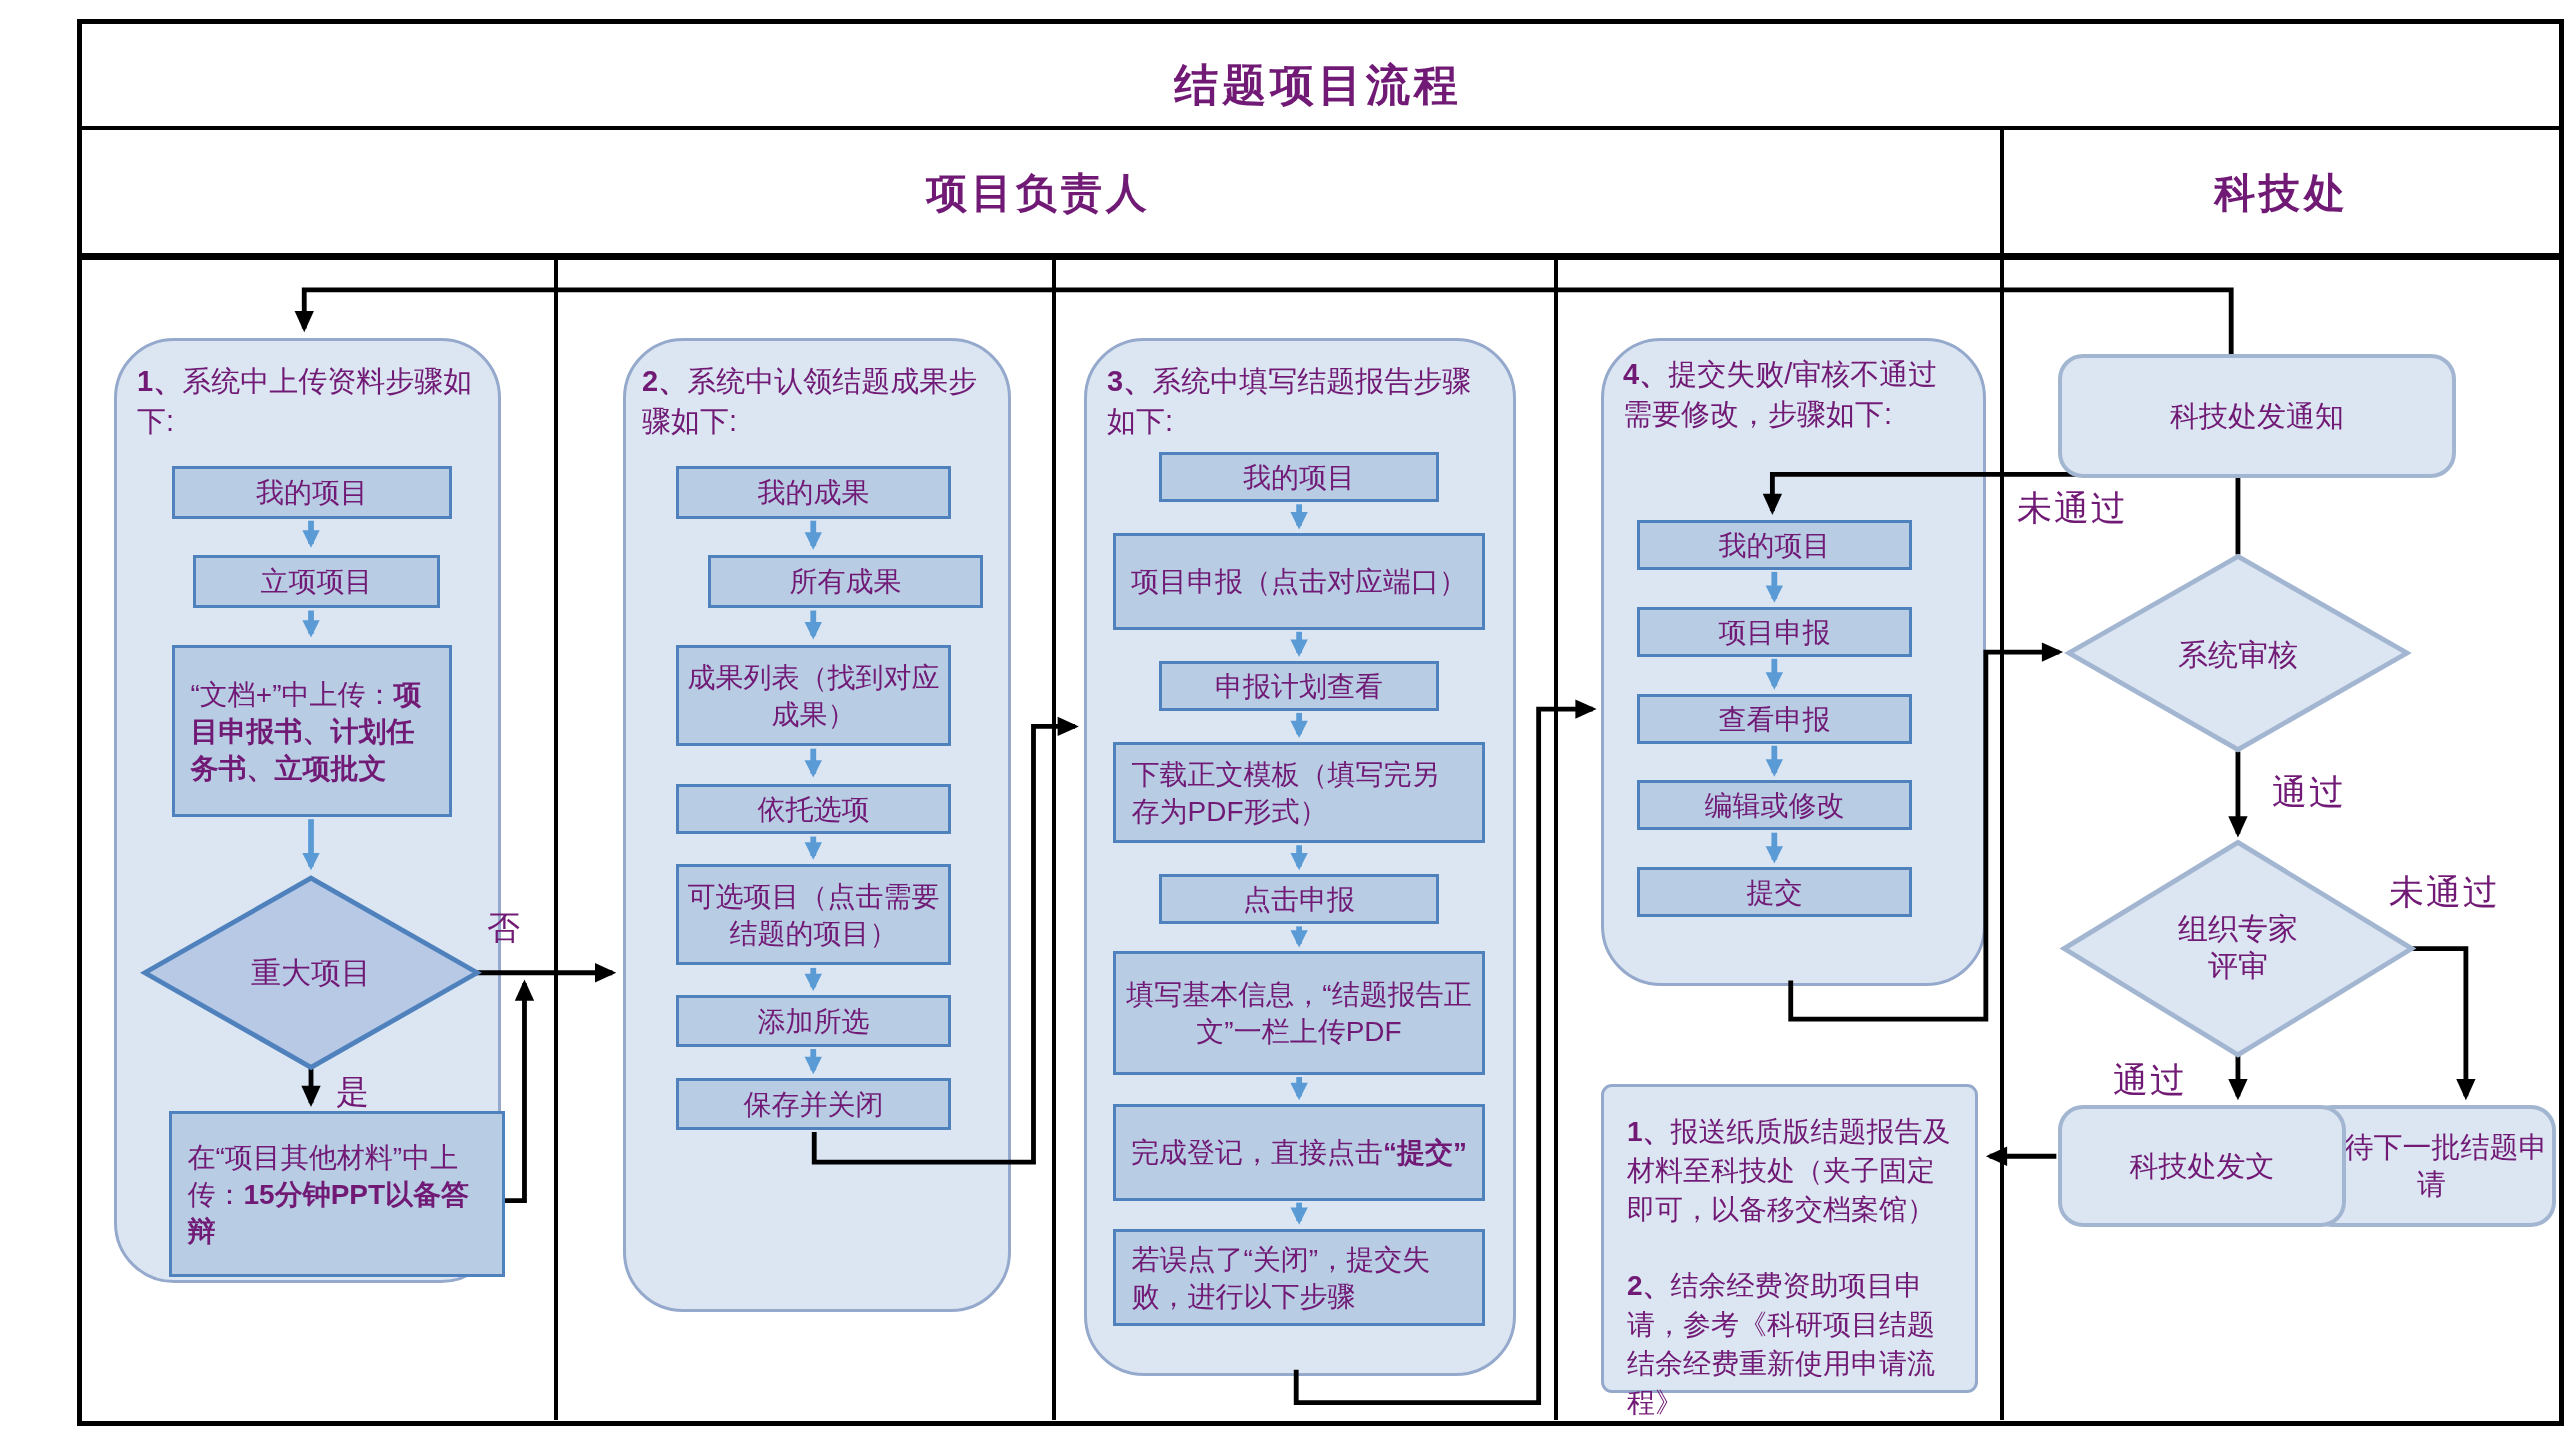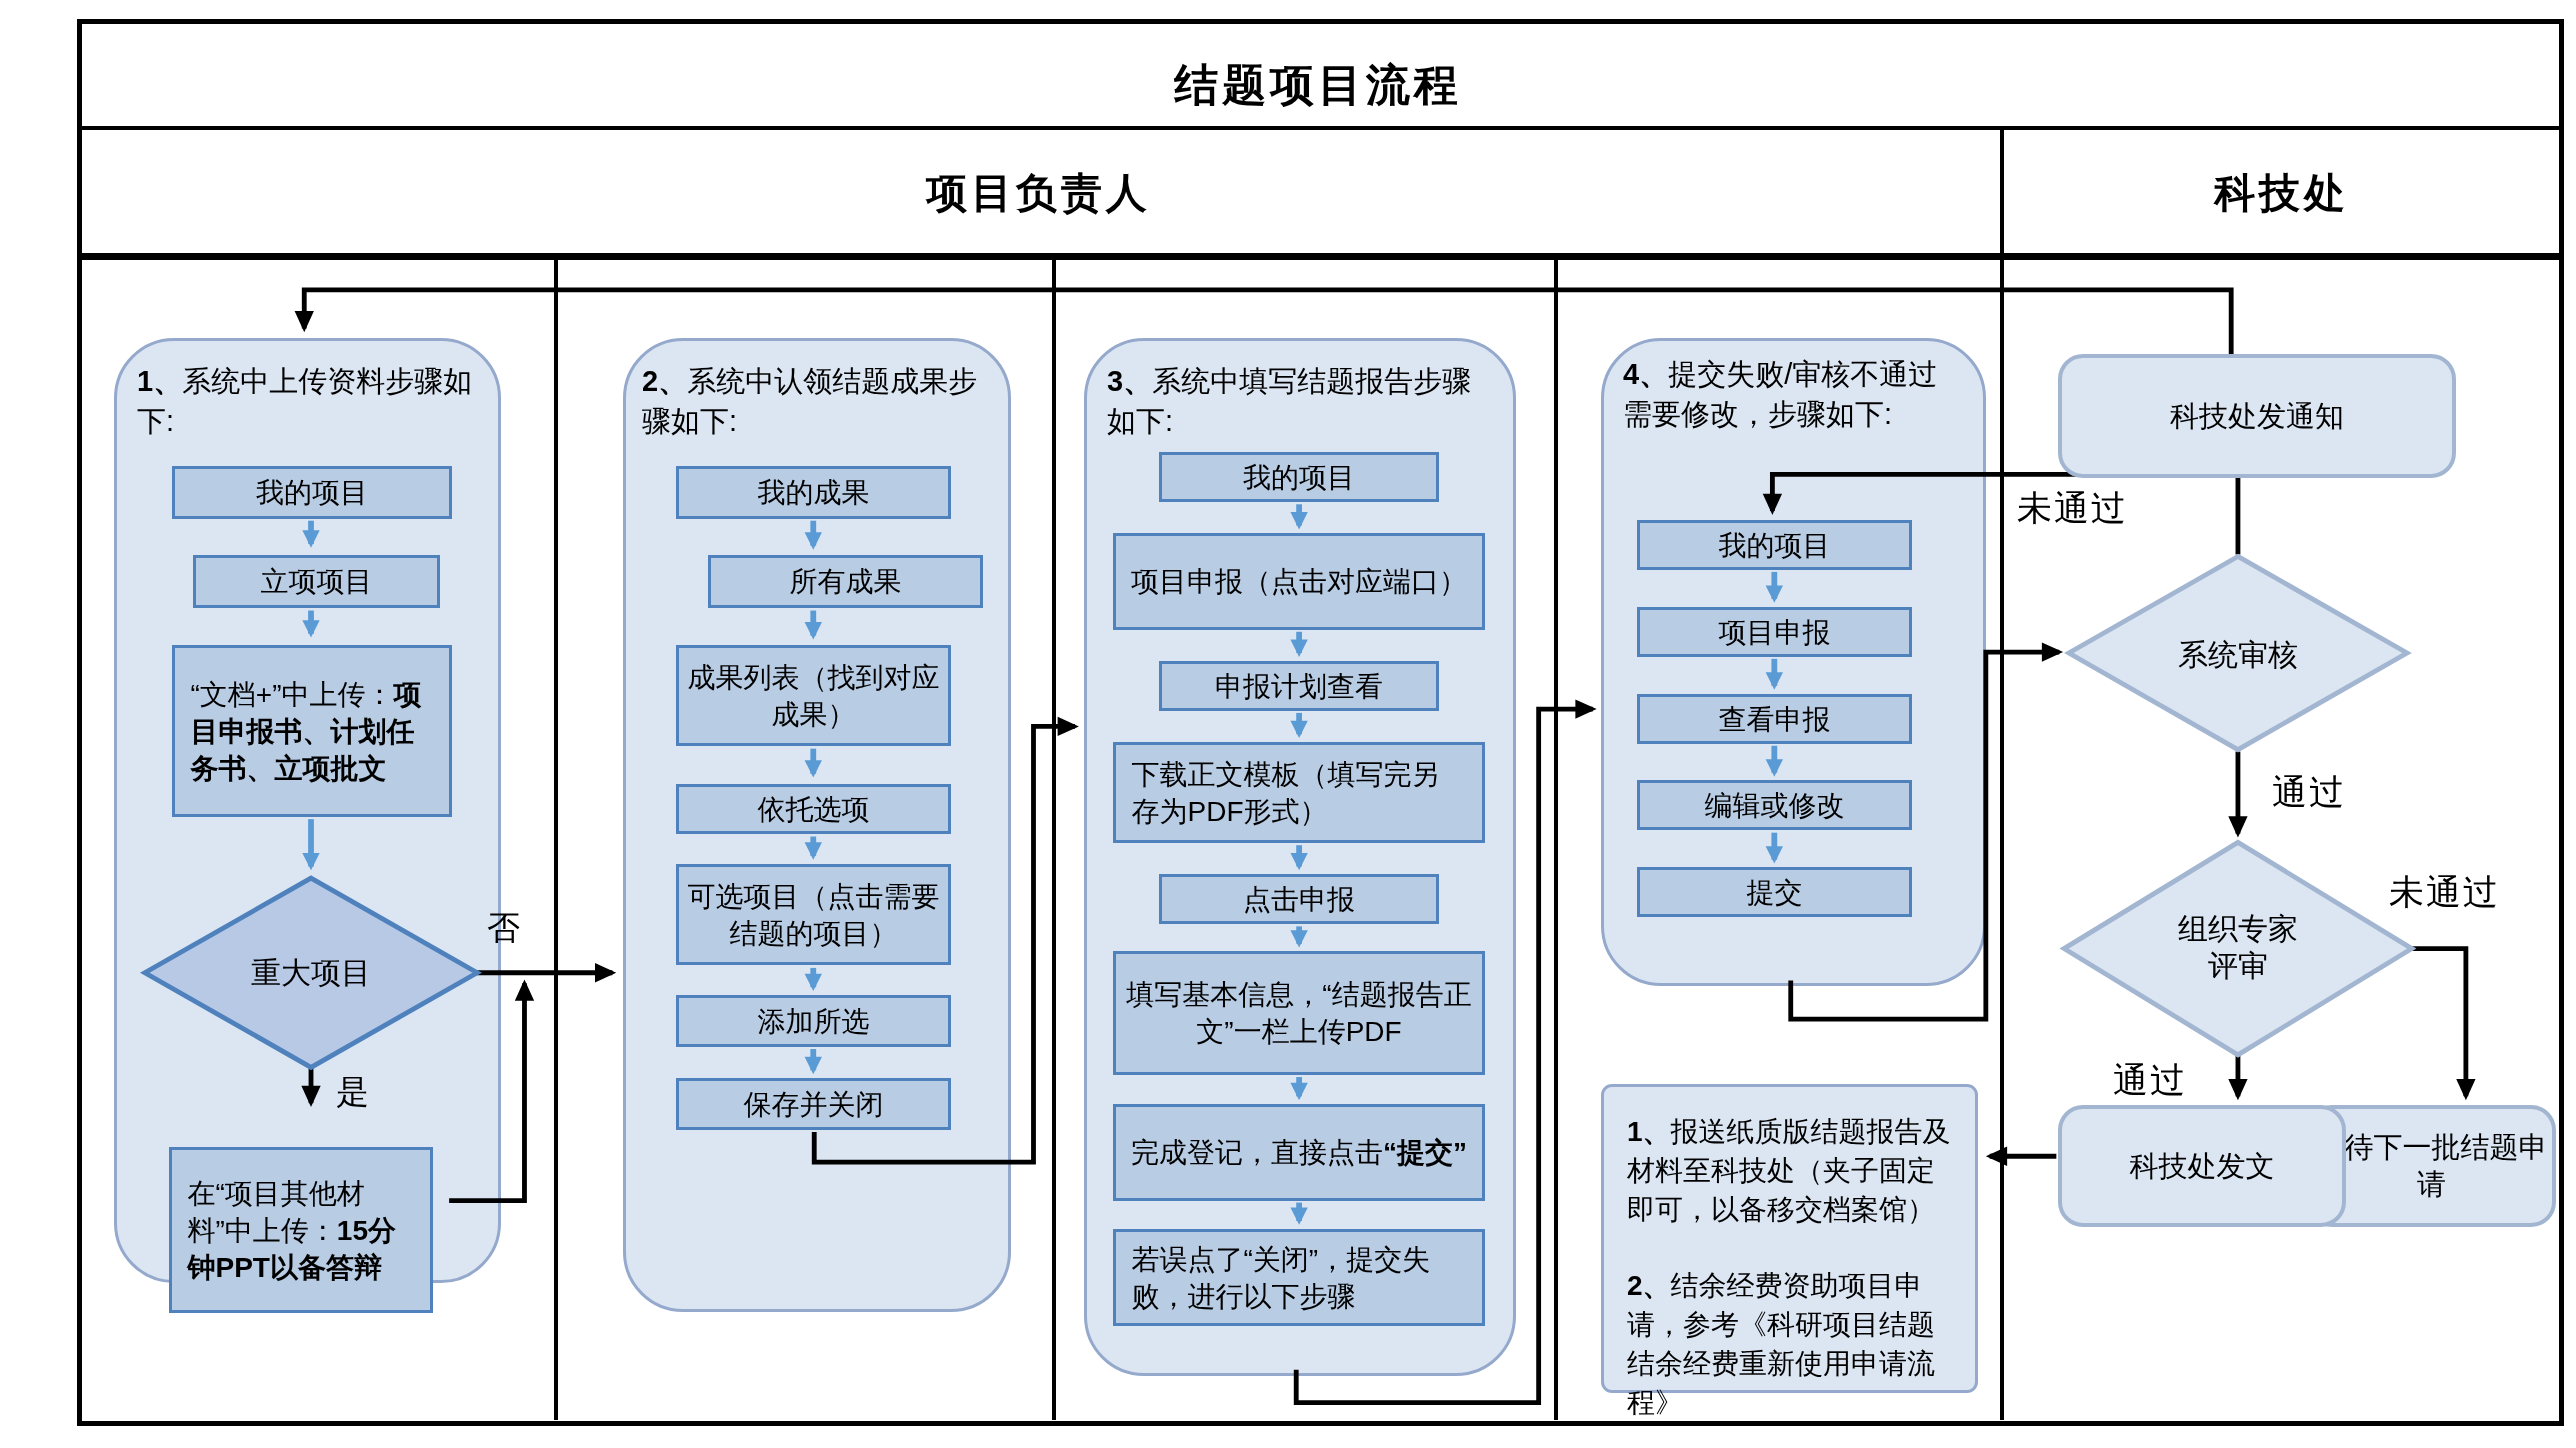--- a/index.html
+++ b/index.html
@@ -1,18 +1,18 @@
 <!DOCTYPE html>
 <html><head>
 <meta charset="utf-8">
 <style>
   html,body{margin:0;padding:0;background:#ffffff;}
   .canvas{
     position:relative;width:2576px;height:1449px;background:#ffffff;
-    font-family:"Liberation Sans",sans-serif;color:#000000;overflow:hidden;
+    font-family:"Liberation Sans",sans-serif;color:#701a75;overflow:hidden;
   }
   
   .frame{position:absolute;left:77px;top:19.3px;width:2477px;height:1397px;border:5.8px solid #000;}
   .hline,.vline{position:absolute;background:#000;}
   
   .main-title{position:absolute;left:77px;top:56px;width:2482px;text-align:center;
     font-size:44px;font-weight:bold;letter-spacing:3.9px;}
   .lane-title{position:absolute;top:166px;text-align:center;font-size:41px;font-weight:bold;letter-spacing:3.9px;}
   
   .rcontainer{position:absolute;background:#dce6f2;border:3.9px solid #95a9cc;border-radius:60px;z-index:1;}
@@ -115,21 +115,21 @@
     <b>1、</b><span>系统中上传资料步骤如下:</span>
   </div>
   <div class="sbox" style="left:172px;top:466px;width:280px;height:53px;">我的项目</div>
   <div class="sbox" style="left:172px;top:555px;width:247px;height:53px;margin-left:21px;">立项项目</div>
   <div class="sbox left" style="left:172px;top:645px;width:280px;height:172px;">
     <span><span>“文档+”中上传：</span><b>项目申报书、计划任务书、立项批文</b></span>
   </div>
   <div class="dtext" style="left:195px;top:954px;width:232px;">重大项目</div>
   <div class="flabel small" style="left:487px;top:906px;">否</div>
   <div class="flabel small" style="left:336px;top:1070px;">是</div>
-  <div class="sbox left" style="left:169px;top:1111px;width:264px;height:166px;margin-top:36px;">
+  <div class="sbox left" style="left:169px;top:1111px;width:336px;height:166px;">
     <span><span>在“项目其他材料”中上传：</span><b>15分钟PPT以备答辩</b></span>
   </div>
 
   <div class="col-title" style="left:642px;top:361px;width:344px;">
     <b>2、</b><span>系统中认领结题成果步骤如下:</span>
   </div>
   <div class="sbox" style="left:676px;top:466px;width:275px;height:53px;">我的成果</div>
   <div class="sbox" style="left:708px;top:555px;width:275px;height:53px;">所有成果</div>
   <div class="sbox" style="left:676px;top:645px;width:275px;height:101px;">成果列表（找到对应成果）</div>
   <div class="sbox" style="left:676px;top:784px;width:275px;height:50px;">依托选项</div>

